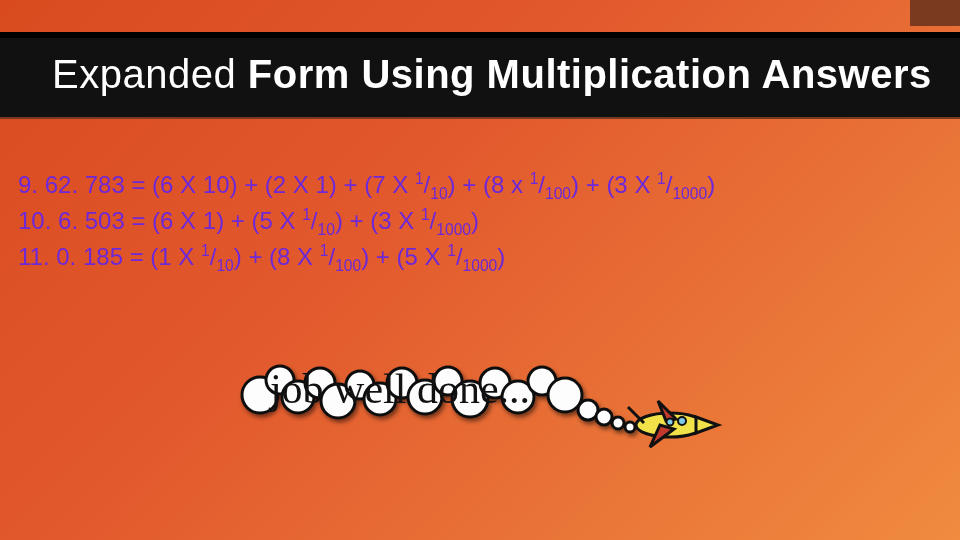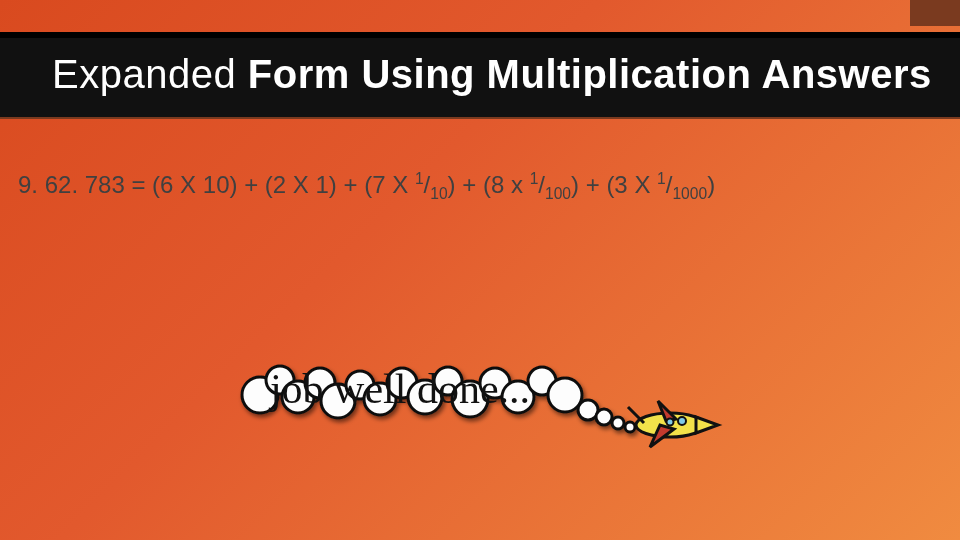--- a/index.html
+++ b/index.html
@@ -25,21 +25,21 @@
   .title {
     color: #fff;
     font-size: 40px;
     font-weight: 400;
     letter-spacing: 0.5px;
   }
   .title strong { font-weight: 700; }
   .answers {
     position: absolute;
     top: 168px; left: 18px; right: 22px;
-    color: #404040;
+    color: #6d28d9;
     font-size: 24px;
     line-height: 1.35;
   }
   .answers .line { white-space: nowrap; }
   .frac { white-space: nowrap; }
   .frac sup { font-size: 0.65em; vertical-align: super; }
   .frac sub { font-size: 0.65em; vertical-align: sub; }
   .illustration {
     position: absolute;
     left: 50%; transform: translateX(-50%);
@@ -53,20 +53,22 @@
 <div class="accent-bar"></div>
 
 <div class="title-band">
   <h1 class="title">
     <span>Expanded </span><strong>Form Using Multiplication Answers</strong>
   </h1>
 </div>
 
 <div class="answers">
   <div class="line">9. 62. 783 = (6 X 10) + (2 X 1) + (7 X <span class="frac"><sup>1</sup>/<sub>10</sub></span>) + (8 x <span class="frac"><sup>1</sup>/<sub>100</sub></span>) + (3 X <span class="frac"><sup>1</sup>/<sub>1000</sub></span>)</div>
+  <div class="line">10. 6. 503 = (6 X 1) + (5 X <span class="frac"><sup>1</sup>/<sub>10</sub></span>) + (3 X <span class="frac"><sup>1</sup>/<sub>1000</sub></span>)</div>
+  <div class="line">11. 0. 185 = (1 X <span class="frac"><sup>1</sup>/<sub>10</sub></span>) + (8 X <span class="frac"><sup>1</sup>/<sub>100</sub></span>) + (5 X <span class="frac"><sup>1</sup>/<sub>1000</sub></span>)</div>
 </div>
 
 <svg class="illustration" viewBox="0 0 520 170">
   <defs>
     <filter id="sh">
         <feDropShadow dx="2" dy="3" stdDeviation="2" flood-color="#000" flood-opacity="0.5"></feDropShadow>
       </filter>
   </defs>
 
   <g fill="#fdfdfd" stroke="#111" stroke-width="3" filter="url(#sh)">

